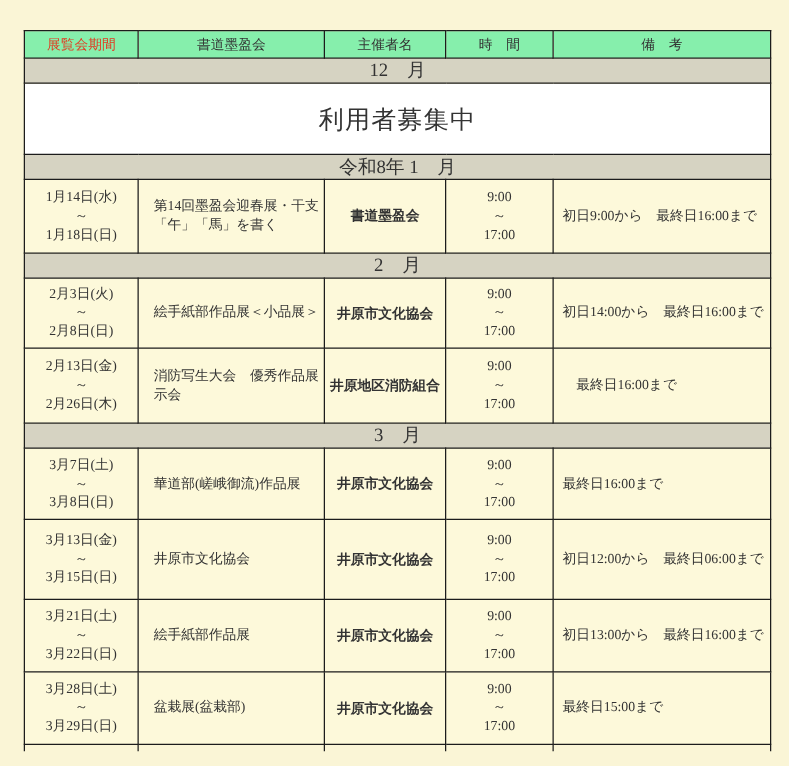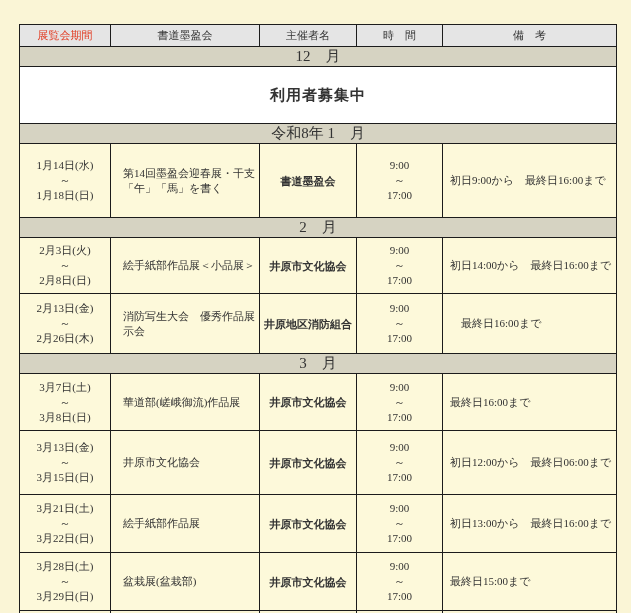--- a/index.html
+++ b/index.html
@@ -18,35 +18,35 @@
   }
   td{
     border:1px solid #1c1c1c;
     background:#fdf9da;
     font-size:11px;
     vertical-align:middle;
     padding:0;
     overflow:hidden;
   }
   tr.hdr td{
-    background:#e5e5e5;
+    background:#86efac;
     text-align:center;
     font-size:11px;
   }
   tr.hdr td.red{color:#e23b22;}
   tr.band td{
     background:#d6d3c2;
     text-align:center;
     font-size:15px;
   }
   tr.notice td{
     background:#ffffff;
     text-align:center;
-    font-size:15px;
-    font-weight:bold;
+    font-size:20px;
+    font-weight:normal;
     letter-spacing:1px;
   }
   td.c-period{text-align:center;line-height:15px;}
   td.c-name{text-align:left;padding:2px 4px 2px 12px;line-height:15px;}
   td.c-org{text-align:center;line-height:14px;font-weight:bold;}
   td.c-time{text-align:center;line-height:15px;margin-top:42px;}
   td.c-rem{text-align:left;padding:2px 3px 2px 7px;line-height:15px;white-space:pre-wrap;}
   tr.tail td{
     border-bottom:none;
     background:#faf5d6;
@@ -79,21 +79,21 @@
   </tr>
 
   <tr class="notice" style="height:57px">
     <td colspan="5">利用者募集中</td>
   </tr>
 
   <tr class="band" style="height:17px">
     <td colspan="5">令和8年 1　月</td>
   </tr>
 
-  <tr style="height:74px">
+  <tr style="height:59px">
     <td class="c-period">
       <div>1月14日(水)</div>
       <div>～</div>
       <div>1月18日(日)</div>
     </td>
     <td class="c-name">第14回墨盈会迎春展・干支「午」「馬」を書く</td>
     <td class="c-org">書道墨盈会</td>
     <td class="c-time">
       <div>9:00</div>
       <div>～</div>

